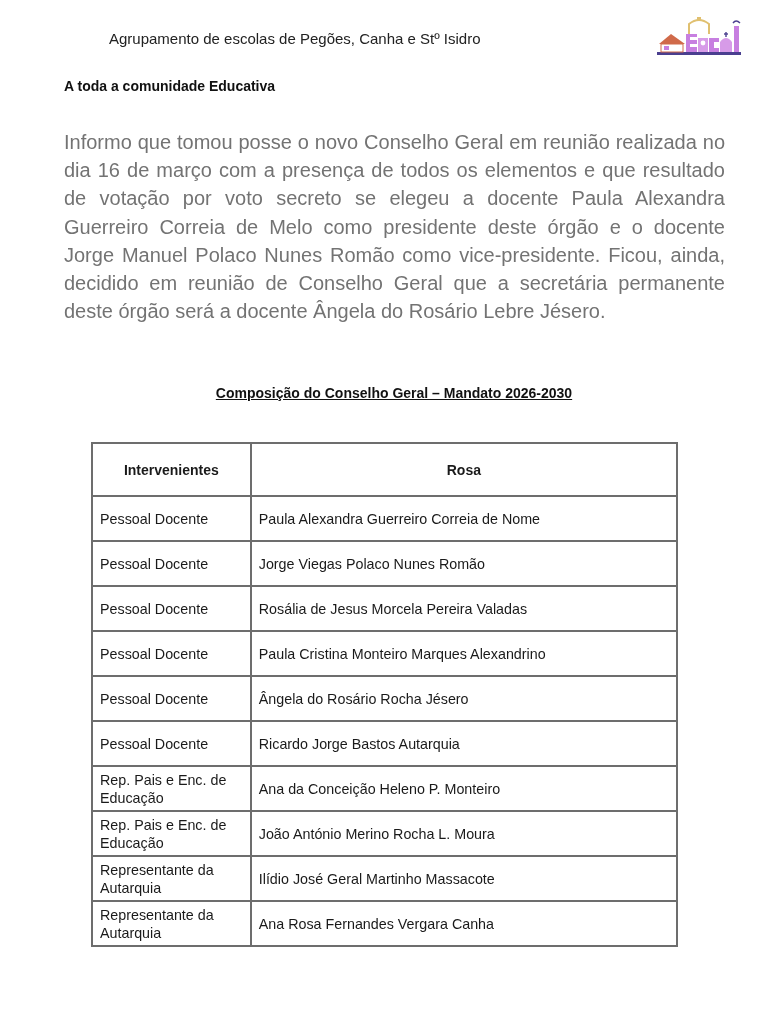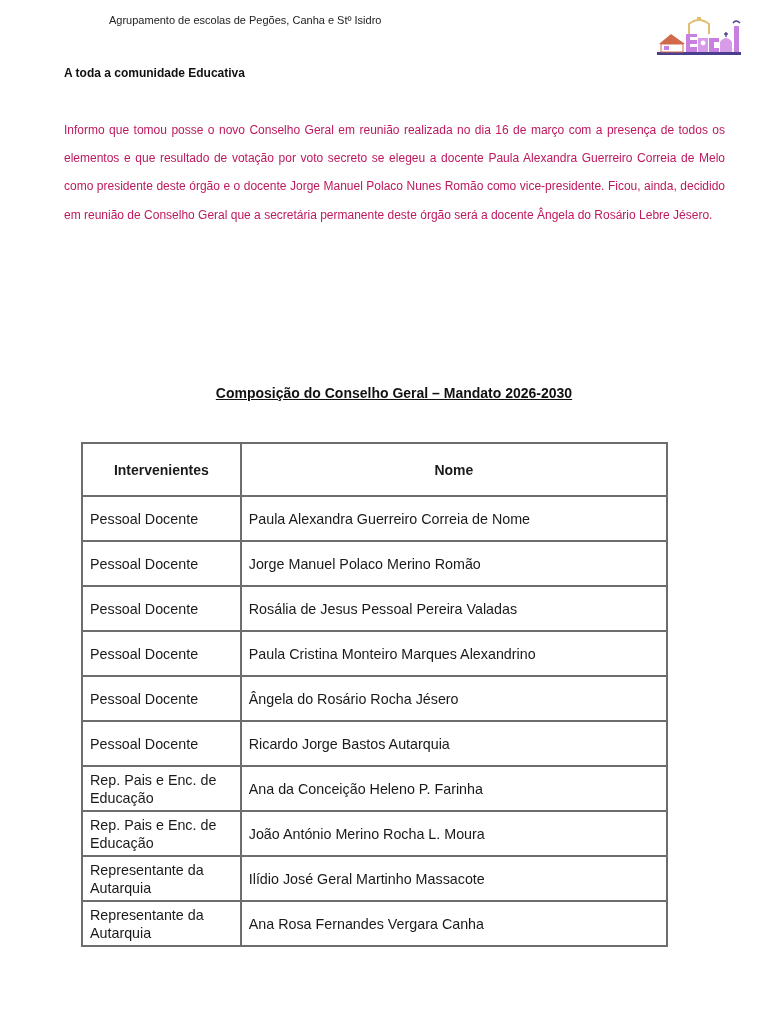--- a/index.html
+++ b/index.html
@@ -1,43 +1,43 @@
 <!DOCTYPE html>
 <html><head>
 <meta charset="utf-8">
 <style>
   html, body { margin: 0; padding: 0; background: #ffffff; }
   body {
     width: 768px; height: 1024px; position: relative; overflow: hidden;
     font-family: "Liberation Sans", "DejaVu Sans", sans-serif; color: #111;
   }
   .header-org {
-    position: absolute; left: 109px; top: 14px;
-    font-size: 11px; color: #222;
+    position: absolute; left: 109px; top: 30px;
+    font-size: 15px; color: #222;
   }
   .logo {
     position: absolute; left: 655px; top: 14px; width: 90px; height: 46px;
   }
   .greeting {
-    position: absolute; left: 64px; top: 66px;
-    font-size: 12px; font-weight: bold; color: #111;
+    position: absolute; left: 64px; top: 78px;
+    font-size: 14px; font-weight: bold; color: #111;
   }
   .body-text {
-    position: absolute; left: 64px; top: 116px; width: 661px;
-    font-size: 12px; line-height: 28.2px; color: #be185d;
+    position: absolute; left: 64px; top: 128px; width: 661px;
+    font-size: 20px; line-height: 28.2px; color: #737373;
     text-align: justify;
     font-family: "Liberation Sans", sans-serif;
   }
   .body-text p { margin: 0; }
   .table-title {
     position: absolute; left: 0; width: 788px; top: 385px; text-align: center;
     font-size: 14px; font-weight: bold; text-decoration: underline; color: #111;
   }
   table.composition {
-    position: absolute; left: 81px; top: 442px; width: 587px;
+    position: absolute; left: 91px; top: 442px; width: 587px;
     border-collapse: collapse;
     font-size: 14.3px; color: #1a1a1a;
   }
   table.composition th, table.composition td {
     border: 2px solid #6d6d6d;
     padding: 0 7px;
     text-align: left; vertical-align: middle;
   }
   table.composition th {
     height: 51px; font-weight: bold; text-align: center; font-size: 14px;
@@ -92,51 +92,51 @@
 <div class="table-title">Composição do Conselho Geral – Mandato 2026-2030</div>
 
 <table class="composition">
   <colgroup>
       <col class="c1">
       <col class="c2">
     </colgroup>
   <thead>
     <tr>
       <th>Intervenientes</th>
-      <th>Nome</th>
+      <th>Rosa</th>
     </tr>
   </thead>
   <tbody>
     <tr>
       <td>Pessoal Docente</td>
       <td>Paula Alexandra Guerreiro Correia de Nome</td>
     </tr>
     <tr>
       <td>Pessoal Docente</td>
-      <td>Jorge Manuel Polaco Merino Romão</td>
+      <td>Jorge Viegas Polaco Nunes Romão</td>
     </tr>
     <tr>
       <td>Pessoal Docente</td>
-      <td>Rosália de Jesus Pessoal Pereira Valadas</td>
+      <td>Rosália de Jesus Morcela Pereira Valadas</td>
     </tr>
     <tr>
       <td>Pessoal Docente</td>
       <td>Paula Cristina Monteiro Marques Alexandrino</td>
     </tr>
     <tr>
       <td>Pessoal Docente</td>
       <td>Ângela do Rosário Rocha Jésero</td>
     </tr>
     <tr>
       <td>Pessoal Docente</td>
       <td>Ricardo Jorge Bastos Autarquia</td>
     </tr>
     <tr>
       <td>Rep. Pais e Enc. de Educação</td>
-      <td>Ana da Conceição Heleno P. Farinha</td>
+      <td>Ana da Conceição Heleno P. Monteiro</td>
     </tr>
     <tr>
       <td>Rep. Pais e Enc. de Educação</td>
       <td>João António Merino Rocha L. Moura</td>
     </tr>
     <tr>
       <td>Representante da Autarquia</td>
       <td>Ilídio José Geral Martinho Massacote</td>
     </tr>
     <tr>

